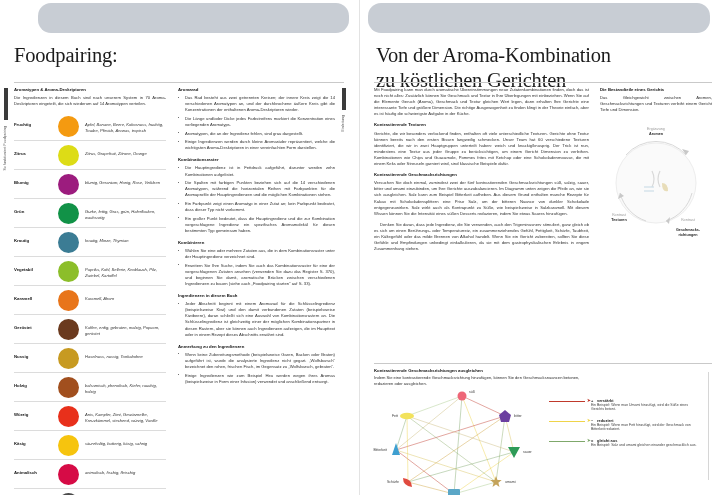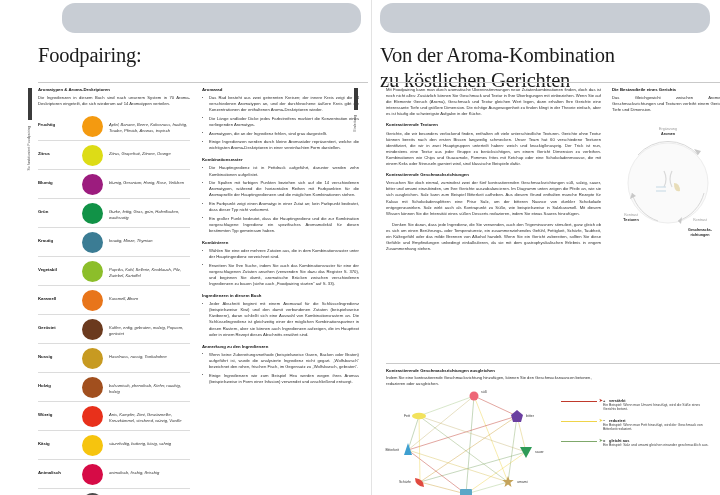--- a/index.html
+++ b/index.html
@@ -3,40 +3,40 @@
 <meta charset="utf-8">
 <style>
   * { box-sizing: border-box; margin: 0; padding: 0; }
   body {
     width: 720px; height: 495px;
     background: #ffffff;
     font-family: "Liberation Sans", sans-serif;
     overflow: hidden;
     position: relative;
   }
-  .spread { display: flex; width: 720px; height: 495px; padding-left: 24px; }
+  .spread { display: flex; width: 720px; height: 495px; }
   .page { position: relative; height: 495px; background: #fff; }
   .page-left { width: 360px; border-right: 1px solid #e3e3e3; }
   .page-right { width: 360px; }
 
   .topbar {
     position: absolute; top: 3px; height: 30px;
     background: #c8cdd4; border-radius: 13px;
   }
   .topbar-l { left: 38px; right: 10px; }
   .topbar-r { left: 8px; right: 10px; }
 
   .page-title {
     font-family: "Liberation Serif", serif;
     font-size: 20.5px; line-height: 25px;
     color: #1b1b1b; letter-spacing: -0.2px;
     position: absolute; top: 43px;
   }
   .page-left .page-title { left: 14px; width: 330px; }
-  .page-right .page-title { left: 8px; width: 340px; }
+  .page-right .page-title { left: 16px; width: 340px; }
 
   .rule {
     position: absolute; height: 1px; background: #c9c9c9;
   }
 
   .vert-tab {
     position: absolute;
     writing-mode: vertical-rl;
     transform: rotate(180deg);
     font-size: 3.4px; letter-spacing: .15px;

